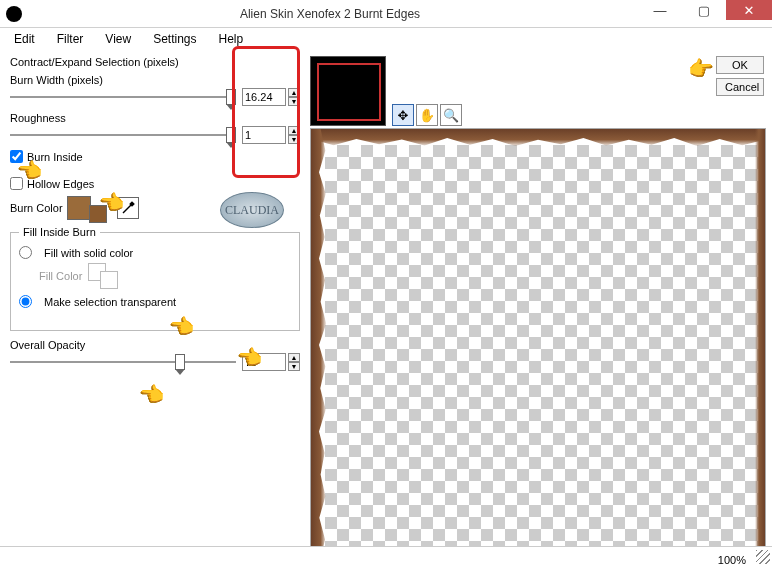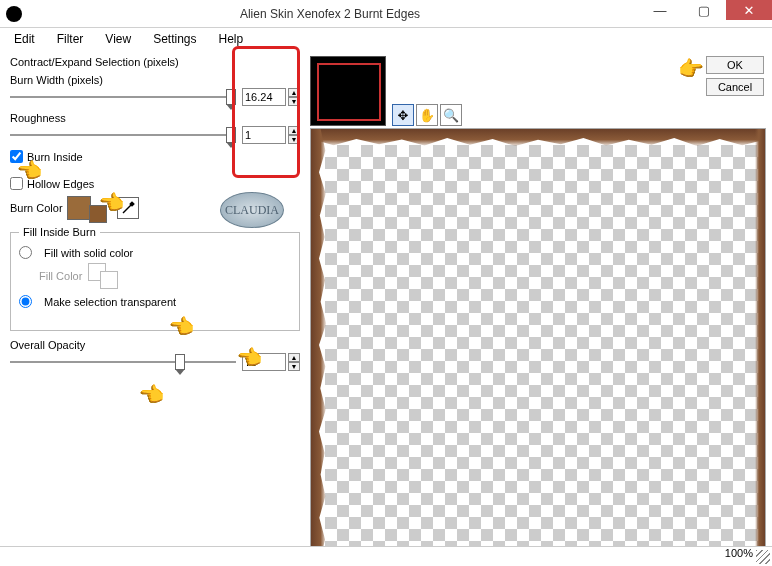--- a/index.html
+++ b/index.html
@@ -51,34 +51,34 @@
   
   .right-side { flex: 1; position: relative; padding: 6px 6px 0 0; }
   .top-right { display: flex; gap: 6px; height: 72px; }
   .nav-preview { width: 76px; height: 70px; background: #000; border: 1px solid #555; position: relative; }
   .nav-rect { position: absolute; border: 2px solid #c33; top: 6px; left: 6px; right: 4px; bottom: 4px; }
   .tools { display: flex; gap: 2px; align-items: flex-end; margin-bottom: 2px; }
   .tool-btn { width: 22px; height: 22px; border: 1px solid #888; display: flex; align-items:center; justify-content:center; font-size: 13px; }
   .tool-btn.active { border: 1px solid #36a; background: #dbe9fb; }
   
   .ok-group { position: absolute; right: 8px; top: 6px; display: flex; flex-direction: column; gap: 4px; }
-  .ok-group .btn { width: 58px; text-align: center; }
+  .ok-group .btn { width: 48px; text-align: center; }
   
   .preview-area { position: absolute; top: 78px; left: 0; right: 6px; bottom: 4px; border: 1px solid #aaa; overflow: hidden; }
   .checker { position: absolute; top:16px; left:14px; right:2px; bottom:6px; 
     background-image: linear-gradient(45deg,#ccc 25%,transparent 25%),linear-gradient(-45deg,#ccc 25%,transparent 25%),linear-gradient(45deg,transparent 75%,#ccc 75%),linear-gradient(-45deg,transparent 75%,#ccc 75%);
     background-size: 24px 24px; background-position: 0 0,0 12px,12px -12px,-12px 0; background-color: #fff; }
   .burn-edge { position:absolute; inset:0; }
   .burn-top { position:absolute; top:0; left:0; right:0; height:18px; background: linear-gradient(#6b4028,#8a5a38 60%,transparent); clip-path: polygon(0 0,100% 0,100% 60%,95% 90%,90% 55%,85% 95%,80% 50%,75% 88%,70% 60%,65% 92%,60% 50%,55% 85%,50% 60%,45% 95%,40% 55%,35% 88%,30% 50%,25% 92%,20% 58%,15% 85%,10% 55%,5% 90%,0 55%);}
   .burn-left { position:absolute; top:0; left:0; bottom:0; width:16px; background: linear-gradient(90deg,#6b4028,#8a5a38 60%,transparent); clip-path: polygon(0 0,60% 0,90% 5%,50% 10%,92% 15%,55% 20%,85% 25%,50% 30%,88% 35%,60% 40%,95% 45%,50% 50%,90% 55%,58% 60%,92% 65%,50% 70%,85% 75%,60% 80%,90% 85%,52% 90%,88% 95%,55% 100%,0 100%);}
   .burn-bottom { position:absolute; bottom:0; left:0; right:0; height:14px; background: linear-gradient(transparent,#8a5a38 40%,#6b4028);
     clip-path: polygon(0 40%,5% 10%,10% 50%,15% 8%,20% 45%,25% 12%,30% 50%,35% 10%,40% 48%,45% 8%,50% 50%,55% 12%,60% 45%,65% 10%,70% 50%,75% 8%,80% 48%,85% 12%,90% 50%,95% 10%,100% 45%,100% 100%,0 100%);}
   .burn-right { position:absolute; top:0; right:0; bottom:0; width:10px; background: linear-gradient(-90deg,#6b4028,#8a5a38 60%,transparent);}
   
-  .statusbar { position:absolute; bottom:0; left:0; right:0; height:20px; border-top:1px solid #ccc; display:flex; align-items:flex-start; justify-content:flex-end; padding-right:19px; font-size:11px; background:#fff;}
+  .statusbar { position:absolute; bottom:0; left:0; right:0; height:20px; border-top:1px solid #ccc; display:flex; align-items:flex-end; justify-content:flex-end; padding-right:26px; font-size:11px; background:#fff;}
   .resize-grip { position:absolute; right:2px; bottom:2px; width:14px; height:14px; background: repeating-linear-gradient(135deg,#888 0 1px,transparent 1px 4px);}
   
   .red-box { position:absolute; border:3px solid #d22; border-radius:6px; }
   .hand { position:absolute; font-size:20px; transform: scaleX(-1); filter: drop-shadow(1px 1px 0 #a87000);}
   .hand.r { transform: none; }
   
   .claudia { width: 64px; height: 36px; border-radius: 50%; background: radial-gradient(#d5dee4,#90a6b5); border:1px solid #6a8090; display:flex; align-items:center; justify-content:center; font-size:12px; font-family: Liberation Serif, serif; color:#4d6070; position:absolute; }
 </style>
 </head>
 <body>

